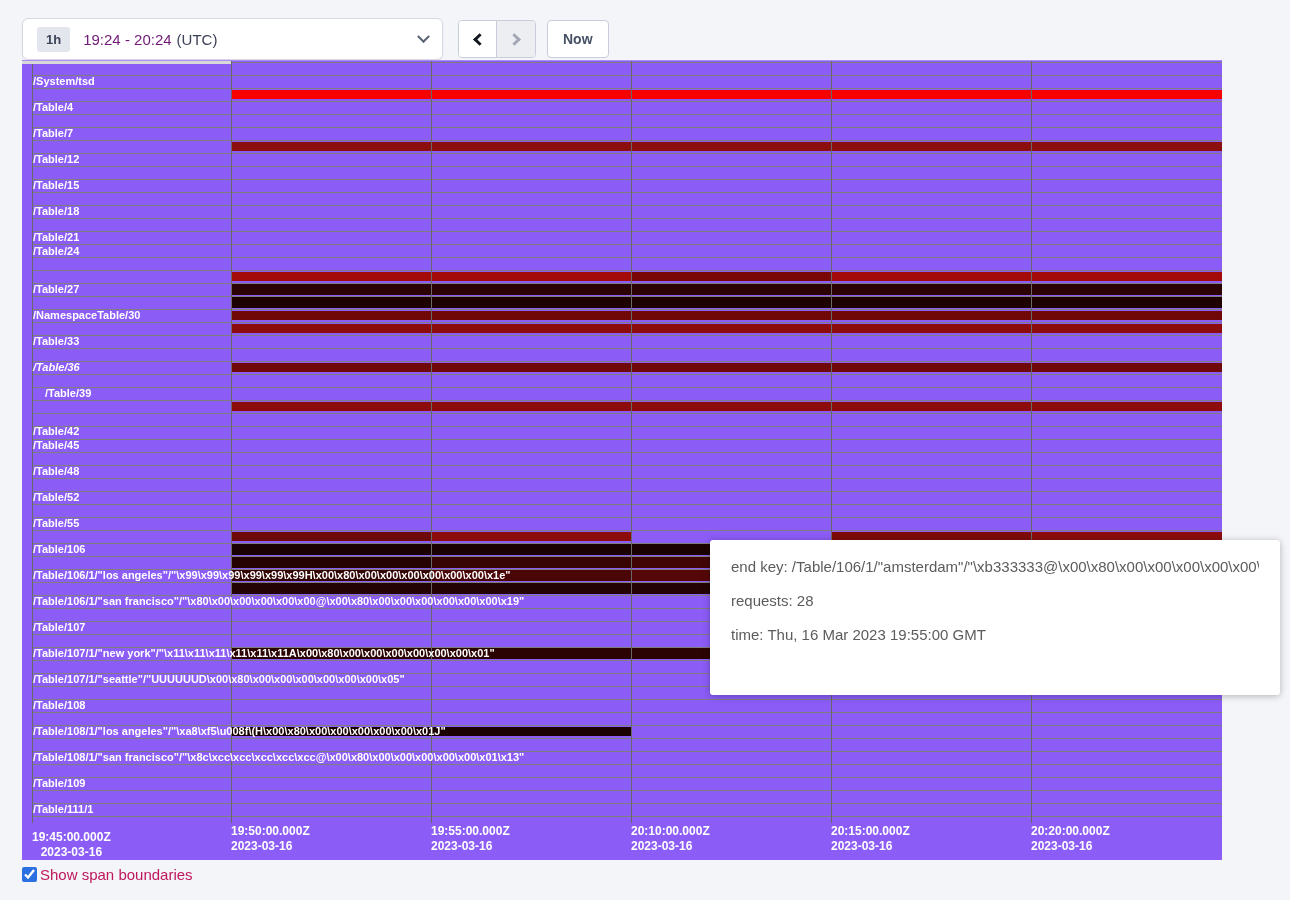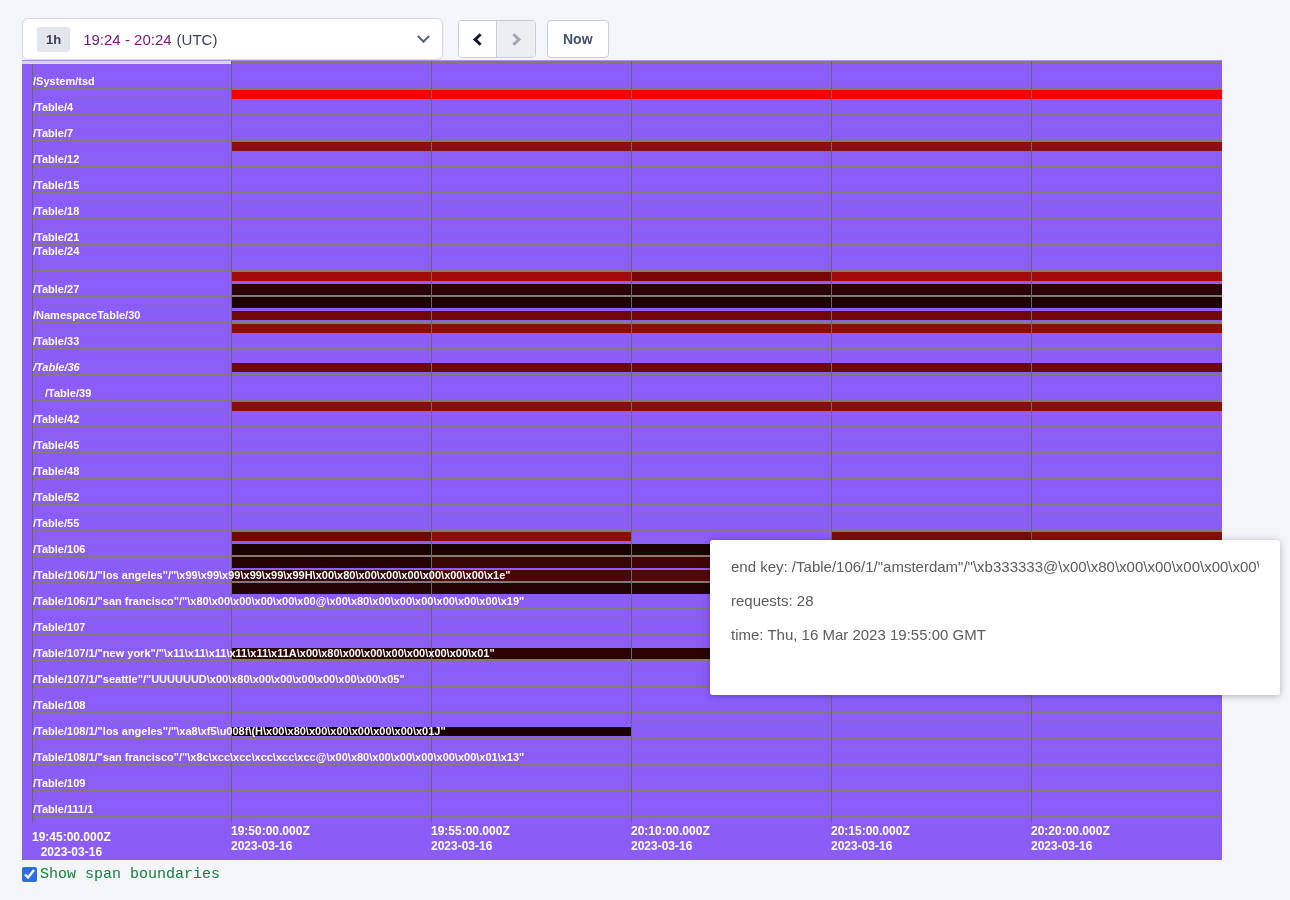--- a/index.html
+++ b/index.html
@@ -42,21 +42,21 @@
   .strip { z-index:4; }
 
   
   .tooltip { position:absolute; left:710px; top:540px; width:570px; height:155px; background:#fff;
     border-radius:3px; box-shadow:0 1px 7px rgba(0,0,0,.28); padding:10px 21px; z-index:20; }
   .tooltip p { color:#5c5c5c; font-size:15px; line-height:34px; white-space:nowrap; overflow:hidden; }
 
   
   .footer { position:absolute; left:22px; top:866px; display:flex; align-items:center; }
   .footer input { width:15px; height:15px; accent-color:#2b6fe0; margin-right:3px; cursor:pointer; }
-  .footer label { color:#15803d; font-size:15px;font-family:Liberation Mono, monospace; }
+  .footer label { color:#be185d; font-size:15px; }
 </style>
 </head>
 <body>
 
 <div class="toolbar">
   <div class="range-select">
     <span class="dur-badge">1h</span>
     <span class="range-text">19:24 - 20:24</span>
     <span class="range-tz">(UTC)</span>
     <span class="chev-down"></span>
@@ -170,21 +170,21 @@
     <div class="rowlabel" style="left: 11px; top: 92px;">/Table/12</div>
     <div class="rowlabel" style="left: 11px; top: 118px;">/Table/15</div>
     <div class="rowlabel" style="left: 11px; top: 144px;">/Table/18</div>
     <div class="rowlabel" style="left: 11px; top: 170px;">/Table/21</div>
     <div class="rowlabel" style="left: 11px; top: 184px;">/Table/24</div>
     <div class="rowlabel" style="left: 11px; top: 222px;">/Table/27</div>
     <div class="rowlabel" style="left: 11px; top: 248px;">/NamespaceTable/30</div>
     <div class="rowlabel" style="left: 11px; top: 274px;">/Table/33</div>
     <div class="rowlabel" style="left: 11px; top: 300px; font-style: italic;">/Table/36</div>
     <div class="rowlabel" style="left: 23px; top: 326px;">/Table/39</div>
-    <div class="rowlabel" style="left: 11px; top: 352px;">/Table/42</div>
+    <div class="rowlabel" style="left: 11px; top: 364px;">/Table/42</div>
     <div class="rowlabel" style="left: 11px; top: 378px;">/Table/45</div>
     <div class="rowlabel" style="left: 11px; top: 404px;">/Table/48</div>
     <div class="rowlabel" style="left: 11px; top: 430px;">/Table/52</div>
     <div class="rowlabel" style="left: 11px; top: 456px;">/Table/55</div>
     <div class="rowlabel" style="left: 11px; top: 482px;">/Table/106</div>
     <div class="rowlabel" style="left: 11px; top: 508px;">/Table/106/1/"los angeles"/"\x99\x99\x99\x99\x99\x99H\x00\x80\x00\x00\x00\x00\x00\x00\x1e"</div>
     <div class="rowlabel" style="left: 11px; top: 534px;">/Table/106/1/"san francisco"/"\x80\x00\x00\x00\x00\x00@\x00\x80\x00\x00\x00\x00\x00\x00\x19"</div>
     <div class="rowlabel" style="left: 11px; top: 560px;">/Table/107</div>
     <div class="rowlabel" style="left: 11px; top: 586px;">/Table/107/1/"new york"/"\x11\x11\x11\x11\x11\x11A\x00\x80\x00\x00\x00\x00\x00\x00\x01"</div>
     <div class="rowlabel" style="left: 11px; top: 612px;">/Table/107/1/"seattle"/"UUUUUUD\x00\x80\x00\x00\x00\x00\x00\x00\x05"</div>

